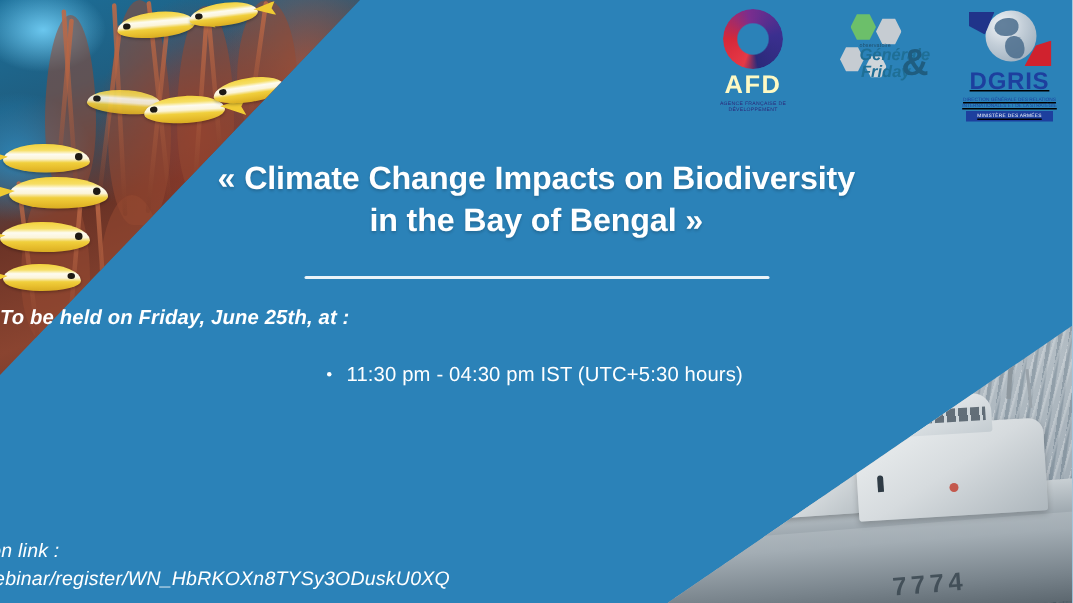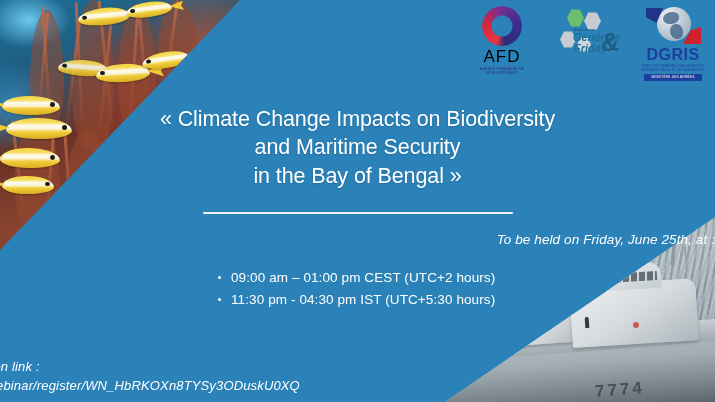--- a/index.html
+++ b/index.html
@@ -238,23 +238,23 @@
     margin: 0 auto 2px;
     border-radius: 50%;
     background:
       conic-gradient(from 200deg, #e63946 0deg, #d62839 70deg, #7b2d8e 150deg,
                      #3b2f8f 240deg, #2b2a7a 330deg, #e63946 360deg);
     -webkit-mask: radial-gradient(circle, transparent 0 10px, #000 11px);
     mask: radial-gradient(circle, transparent 0 10px, #000 11px);
   }
   .afd-word {
     font-size: 17px;
-    font-weight: 400;
+    font-weight: 700;
     letter-spacing: 1px;
-    color: #000000;
+    color: #fef9c3;
     line-height: 1;
   }
   .afd-tag {
     margin-top: 2px;
     font-size: 3.4px;
     letter-spacing: .2px;
     color: #2b2a7a;
     line-height: 1.25;
     text-transform: uppercase;
   }
@@ -298,21 +298,21 @@
   .dc-amp {
     position: absolute;
     left: 48px; top: 24px;
     font-size: 25px;
     font-weight: 700;
     color: #1f5d80;
     line-height: 1;
   }
 
   
-  .dgris { width: 68px; }
+  .dgris { width: 68px; text-decoration: underline; }
   .dgris-emblem {
     position: relative;
     width: 58px; height: 40px;
     margin: 0 auto;
   }
   .globe {
     position: absolute;
     left: 13px; top: 1px;
     width: 34px; height: 34px;
     border-radius: 50%;
@@ -386,39 +386,39 @@
     left: 0; right: 0;
     top: 105px;
     z-index: 5;
     color: #ffffff;
   }
   .title {
     margin: 0 auto;
     width: 500px;
     text-align: center;
     font-size: 21.5px;
-    font-weight: 400;
+    font-weight: 700;
     line-height: 1.32;
     letter-spacing: -.1px;
     text-shadow: 0 1px 2px rgba(0,0,0,.18);
   }
   .title div { white-space: nowrap; }
   .divider {
     width: 310px;
     height: 2px;
     margin: 22px auto 0;
     background: rgba(255,255,255,.9);
     border-radius: 1px;
   }
   .subtitle {
     margin: 18px auto 0;
-    text-align: right;
+    text-align: left;
     font-size: 13.5px;
     font-style: italic;
-    font-weight: 400;
+    font-weight: 700;
     letter-spacing: .1px;
   }
   .times {
     margin: 20px 0 0 218px;
     padding: 0;
     list-style: none;
   }
   .times li {
     position: relative;
     padding-left: 13px;
@@ -535,30 +535,28 @@
       <div class="dgris-word">DGRIS</div>
       <div class="dgris-tag">Direction Générale des Relations Internationales et de la Stratégie</div>
       <div class="dgris-bar">Ministère des Armées</div>
     </div>
 
   </div>
 
   <div class="content">
     <div class="title">
       <div>« Climate Change Impacts on Biodiversity</div>
-      <div>and Maritime Security</div>
       <div>in the Bay of Bengal »</div>
     </div>
 
     <div class="divider"></div>
 
     <div class="subtitle">To be held on Friday, June 25th, at :</div>
 
     <ul class="times">
-      <li>09:00 am – 01:00 pm CEST (UTC+2 hours)</li>
       <li>11:30 pm - 04:30 pm IST (UTC+5:30 hours)</li>
     </ul>
   </div>
 
   <div class="register">
     <div>gistration link :</div>
     <div>m.us/webinar/register/WN_HbRKOXn8TYSy3ODuskU0XQ</div>
   </div>
 
 </div>

